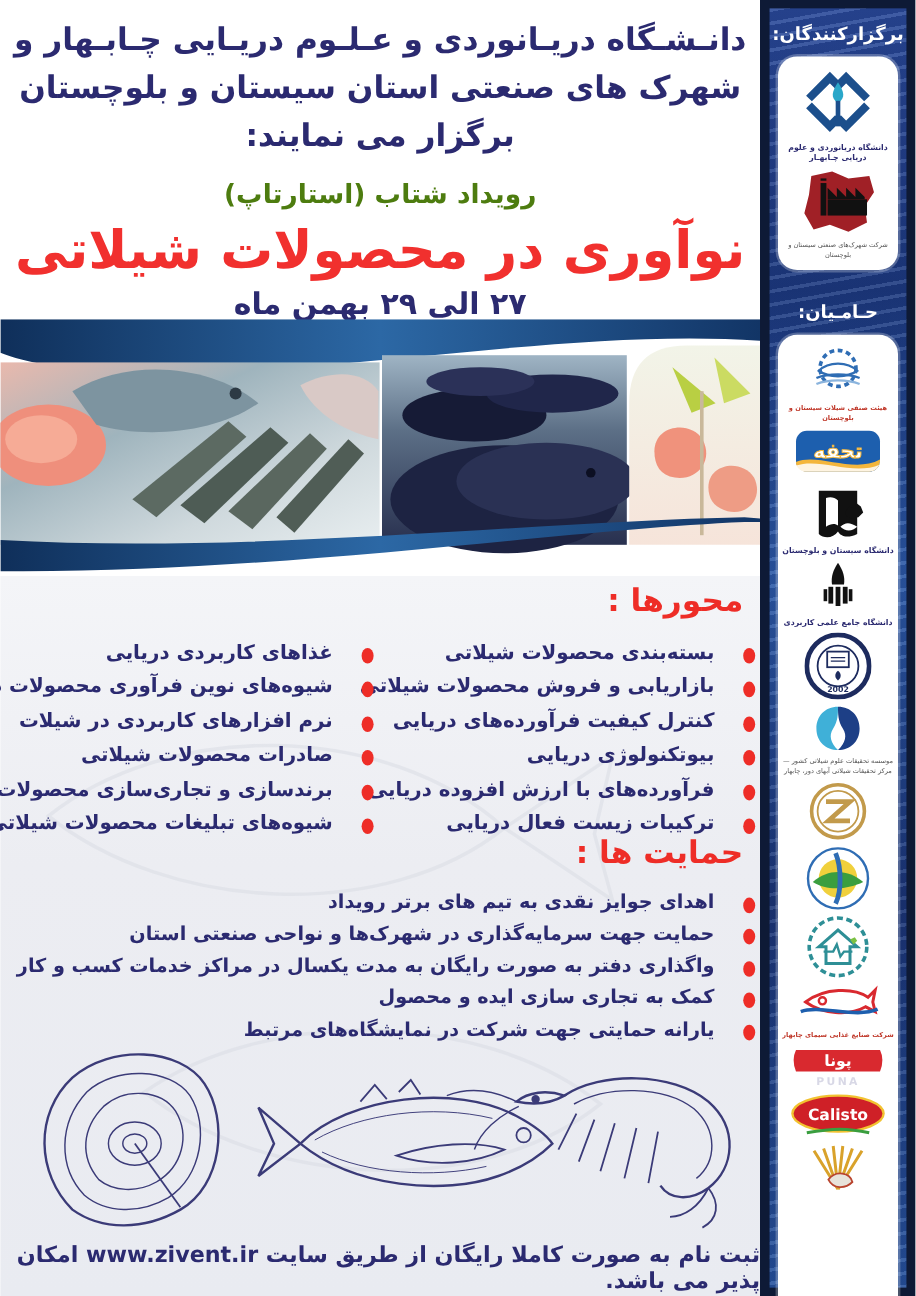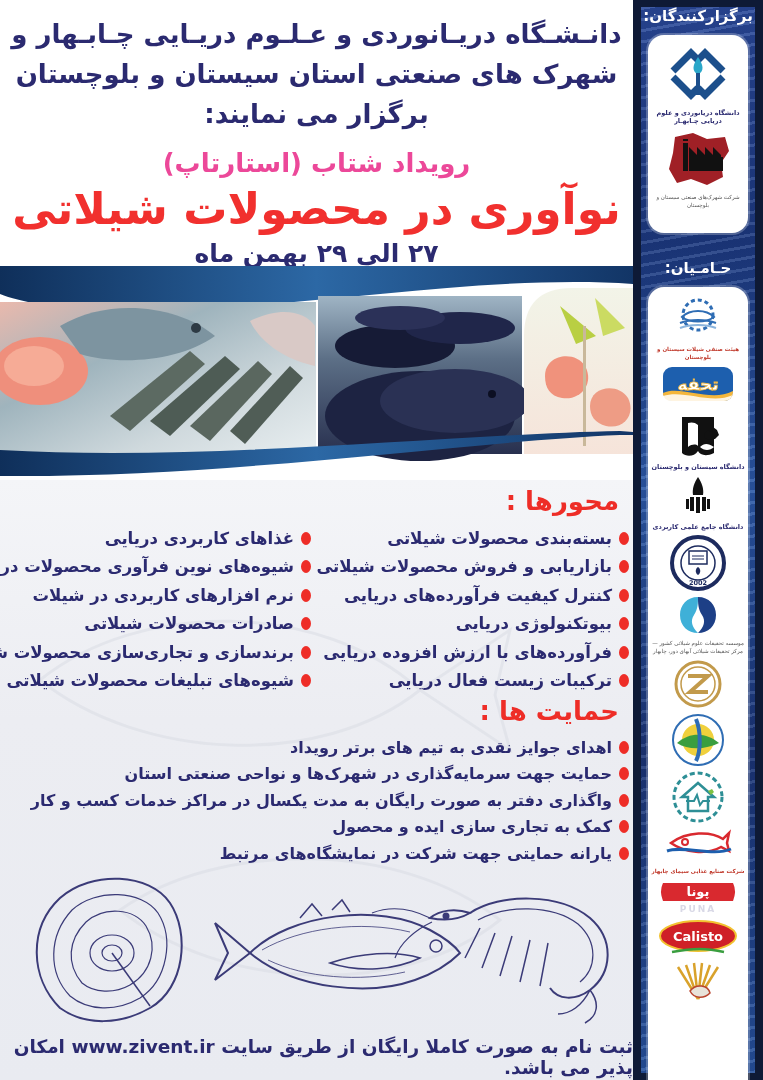--- a/index.html
+++ b/index.html
@@ -2,53 +2,53 @@
 <html lang="fa"><head>
 <meta charset="utf-8">
 <style>
   html,body{margin:0;padding:0;background:#ffffff;}
   .poster{position:relative;width:763px;height:1080px;overflow:hidden;background:#ffffff;
           font-family:"DejaVu Sans",sans-serif;direction:rtl;}
   
   .main{position:absolute;top:0;right:130px;left:0;height:1080px;}
   .header{position:absolute;top:14px;left:0;width:633px;text-align:center;}
   .h-line{color:#2b2a70;font-weight:bold;font-size:26px;line-height:40px;letter-spacing:-0.5px;}
-  .h-sub{color:#ec4899;font-weight:bold;font-size:26px;line-height:30px;margin-top:14px;}
+  .h-sub{color:#4d7c0f;font-weight:bold;font-size:22px;line-height:30px;margin-top:14px;}
   .h-title{color:#f1302e;font-weight:bold;font-size:44px;line-height:54px;margin-top:4px;}
   .h-date{color:#2b2a70;font-weight:bold;font-size:25px;line-height:28px;margin-top:4px;}
   
   .strip{position:absolute;top:266px;left:0;width:633px;height:216px;}
   
   .content{position:absolute;top:480px;left:0;width:633px;height:600px;
            background:linear-gradient(180deg,#f4f5f8 0%,#ecedf2 40%,#e9ebf1 100%);}
   .watermark{position:absolute;inset:0;opacity:.5;pointer-events:none;}
   .sec-head{color:#ee2d27;font-weight:bold;font-size:26px;line-height:30px;text-align:right;
             padding:0 14px 0 16px;}
   .topics-head{position:absolute;top:6px;right:0;left:0;}
   .topics{position:absolute;top:44px;right:4px;left:0;display:flex;direction:rtl;}
   .colA{width:318px;} .colB{width:311px;}
-  .bullet-item{display:flex;align-items:center;gap:7px;direction:rtl;height:28.5px;}
+  .bullet-item{display:flex;align-items:flex-end;gap:24px;direction:rtl;height:28.5px;}
   .dot{width:10px;height:13px;border-radius:50%;background:#ee2d27;flex:0 0 auto;}
   .bullet-item span{color:#2b2a70;font-weight:bold;font-size:16.5px;white-space:nowrap;}
   .supports-head{position:absolute;top:216px;right:0;left:0;}
   .supports{position:absolute;top:254px;right:4px;left:0;}
   .supports .bullet-item{height:26.5px;}
   .supports .bullet-item span{font-size:16px;}
   .sketches{position:absolute;top:378px;left:0;right:0;height:170px;}
   .register{position:absolute;top:556px;left:0;width:633px;text-align:right;color:#2b2a70;
             font-weight:bold;font-size:18.5px;direction:rtl;}
   .register .url{direction:ltr;unicode-bidi:bidi-override;font-weight:bold;}
   
   .sidebar{position:absolute;top:0;left:633px;width:130px;height:1080px;background:#0e1a36;}
   .sidebar-inner{position:absolute;top:7px;bottom:7px;left:8px;right:8px;
       background:linear-gradient(180deg,#2a4a9a 0%,#1d3a80 22%,#2c5aa8 45%,#1b3576 70%,#27539e 100%);}
   .sidebar-inner:before{content:"";position:absolute;inset:0;
       background:repeating-linear-gradient(170deg,rgba(255,255,255,.10) 0 3px,rgba(0,0,30,.12) 3px 11px);}
   .side-label{position:relative;color:#ffffff;font-weight:bold;font-size:15px;text-align:center;
-      }
+      padding-top:12px;}
   .card{position:relative;margin:10px auto 0 auto;width:100px;background:#ffffff;border-radius:16px;
       box-shadow:0 0 0 2px rgba(255,255,255,.25);display:flex;flex-direction:column;align-items:center;
       gap:4px;padding:8px 2px;box-sizing:border-box;overflow:hidden;}
   .logo-cap{font-size:6.5px;color:#2b2a70;font-weight:bold;text-align:center;line-height:8px;}
   .logo-cap.gray{color:#555;font-weight:normal;font-size:5.5px;}
   .logo-cap.redcap{color:#c0392b;font-size:5.5px;}
   .latin{font-family:"DejaVu Sans",sans-serif;}
 </style>
 </head>
 <body>
@@ -257,21 +257,21 @@
         <span>امکان پذیر می باشد.</span>
       </div>
     </div>
   </div>
 
   <aside class="sidebar">
     <div class="sidebar-inner">
 
       <div class="side-label">برگزارکنندگان:</div>
 
-      <div class="card" style="height:198px">
+      <div class="card" style="height:178px">
         <svg width="66" height="62" viewBox="0 0 66 62">
           <g fill="none" stroke="#1c4f8c" stroke-width="7">
             <path d="M8,28 L26,10 L34,18"></path>
             <path d="M58,28 L40,10 L32,18"></path>
             <path d="M8,34 L26,52 L33,45"></path>
             <path d="M58,34 L40,52 L33,45"></path>
           </g>
           <path d="M33,14 C38,22 40,27 33,32 C26,27 28,22 33,14 Z" fill="#2aa7c9"></path>
           <rect x="31" y="30" width="4" height="22" fill="#1c4f8c"></rect>
         </svg>

